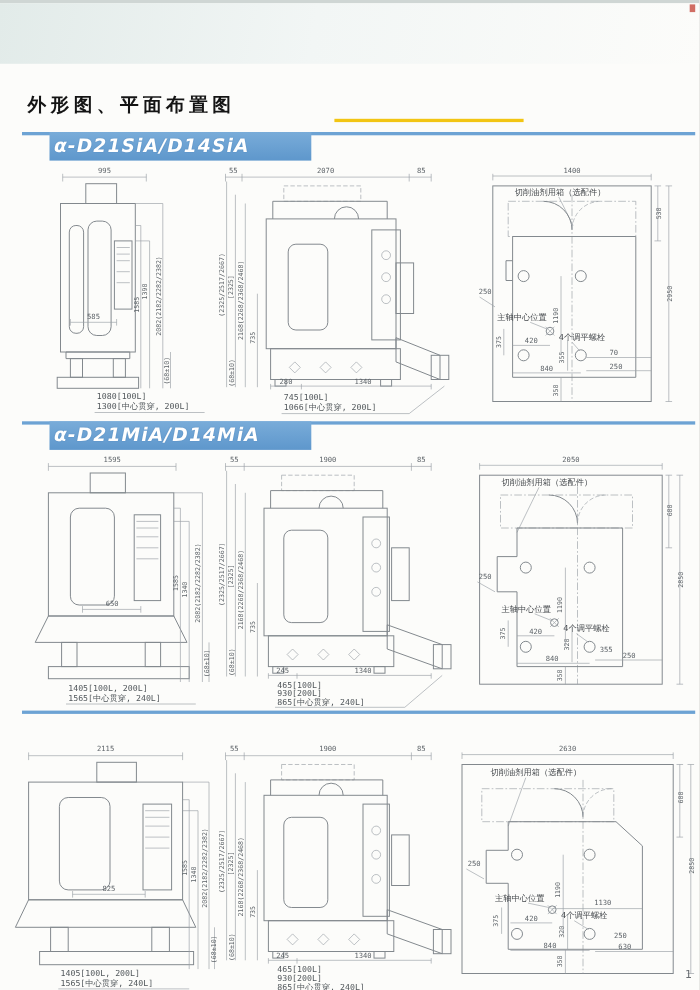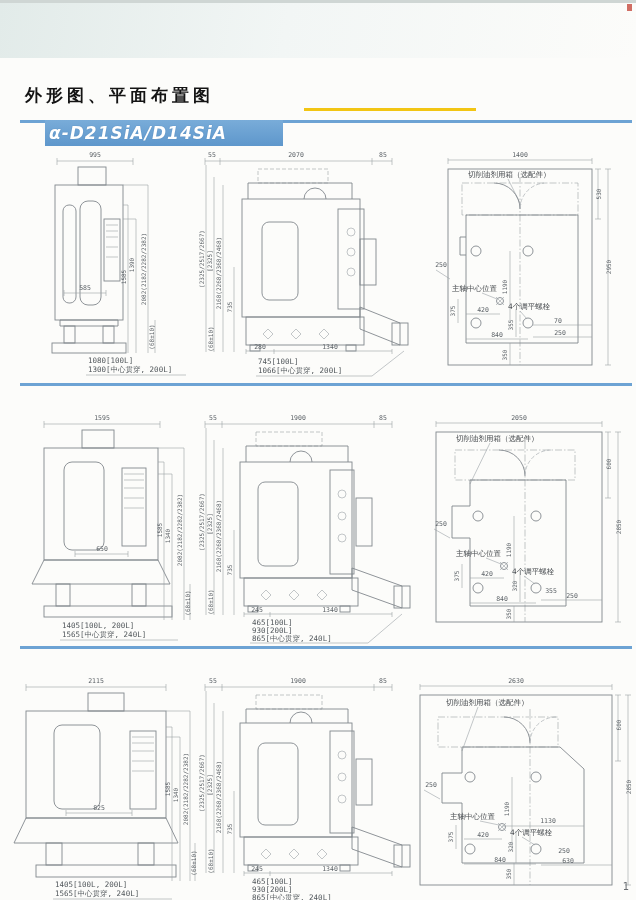--- a/index.html
+++ b/index.html
@@ -149,20 +149,23 @@
       <path class="lt" d="M510,196 V218"></path>
       <text class="dimr" transform="rotate(-90 507 208)" x="507" y="208" text-anchor="middle">350</text>
       <path class="lt" d="M598,22 V72 M595,22 h6 M595,72 h6"></path>
       <text class="dimr" transform="rotate(-90 601 47)" x="601" y="47" text-anchor="middle">530</text>
       <path class="lt" d="M608,22 V218 M605,22 h6 M605,218 h6"></path>
       <text class="dimr" transform="rotate(-90 611 120)" x="611" y="120" text-anchor="middle">2950</text>
     </g>
   </svg>
 
   <div class="banner-rule" style="top:383px"></div>
+  <div class="section-banner" style="top:383px">
+    <span class="banner-text">α-D21MiA/D14MiA</span>
+  </div>
 
   <svg class="fig" style="top:410px" width="636" height="236" viewBox="0 0 636 236">
 
     <g>
       <path class="lt" d="M44,18 V11 M160,18 V11 M44,14 H160"></path>
       <text class="dim" x="102" y="10" text-anchor="middle">1595</text>
       <rect class="ln" x="82" y="20" width="32" height="18"></rect>
       <rect class="ln" x="44" y="38" width="114" height="112"></rect>
       <rect class="ln" rx="8" x="64" y="52" width="40" height="88"></rect>
       <rect class="ln" x="122" y="58" width="24" height="78"></rect>

